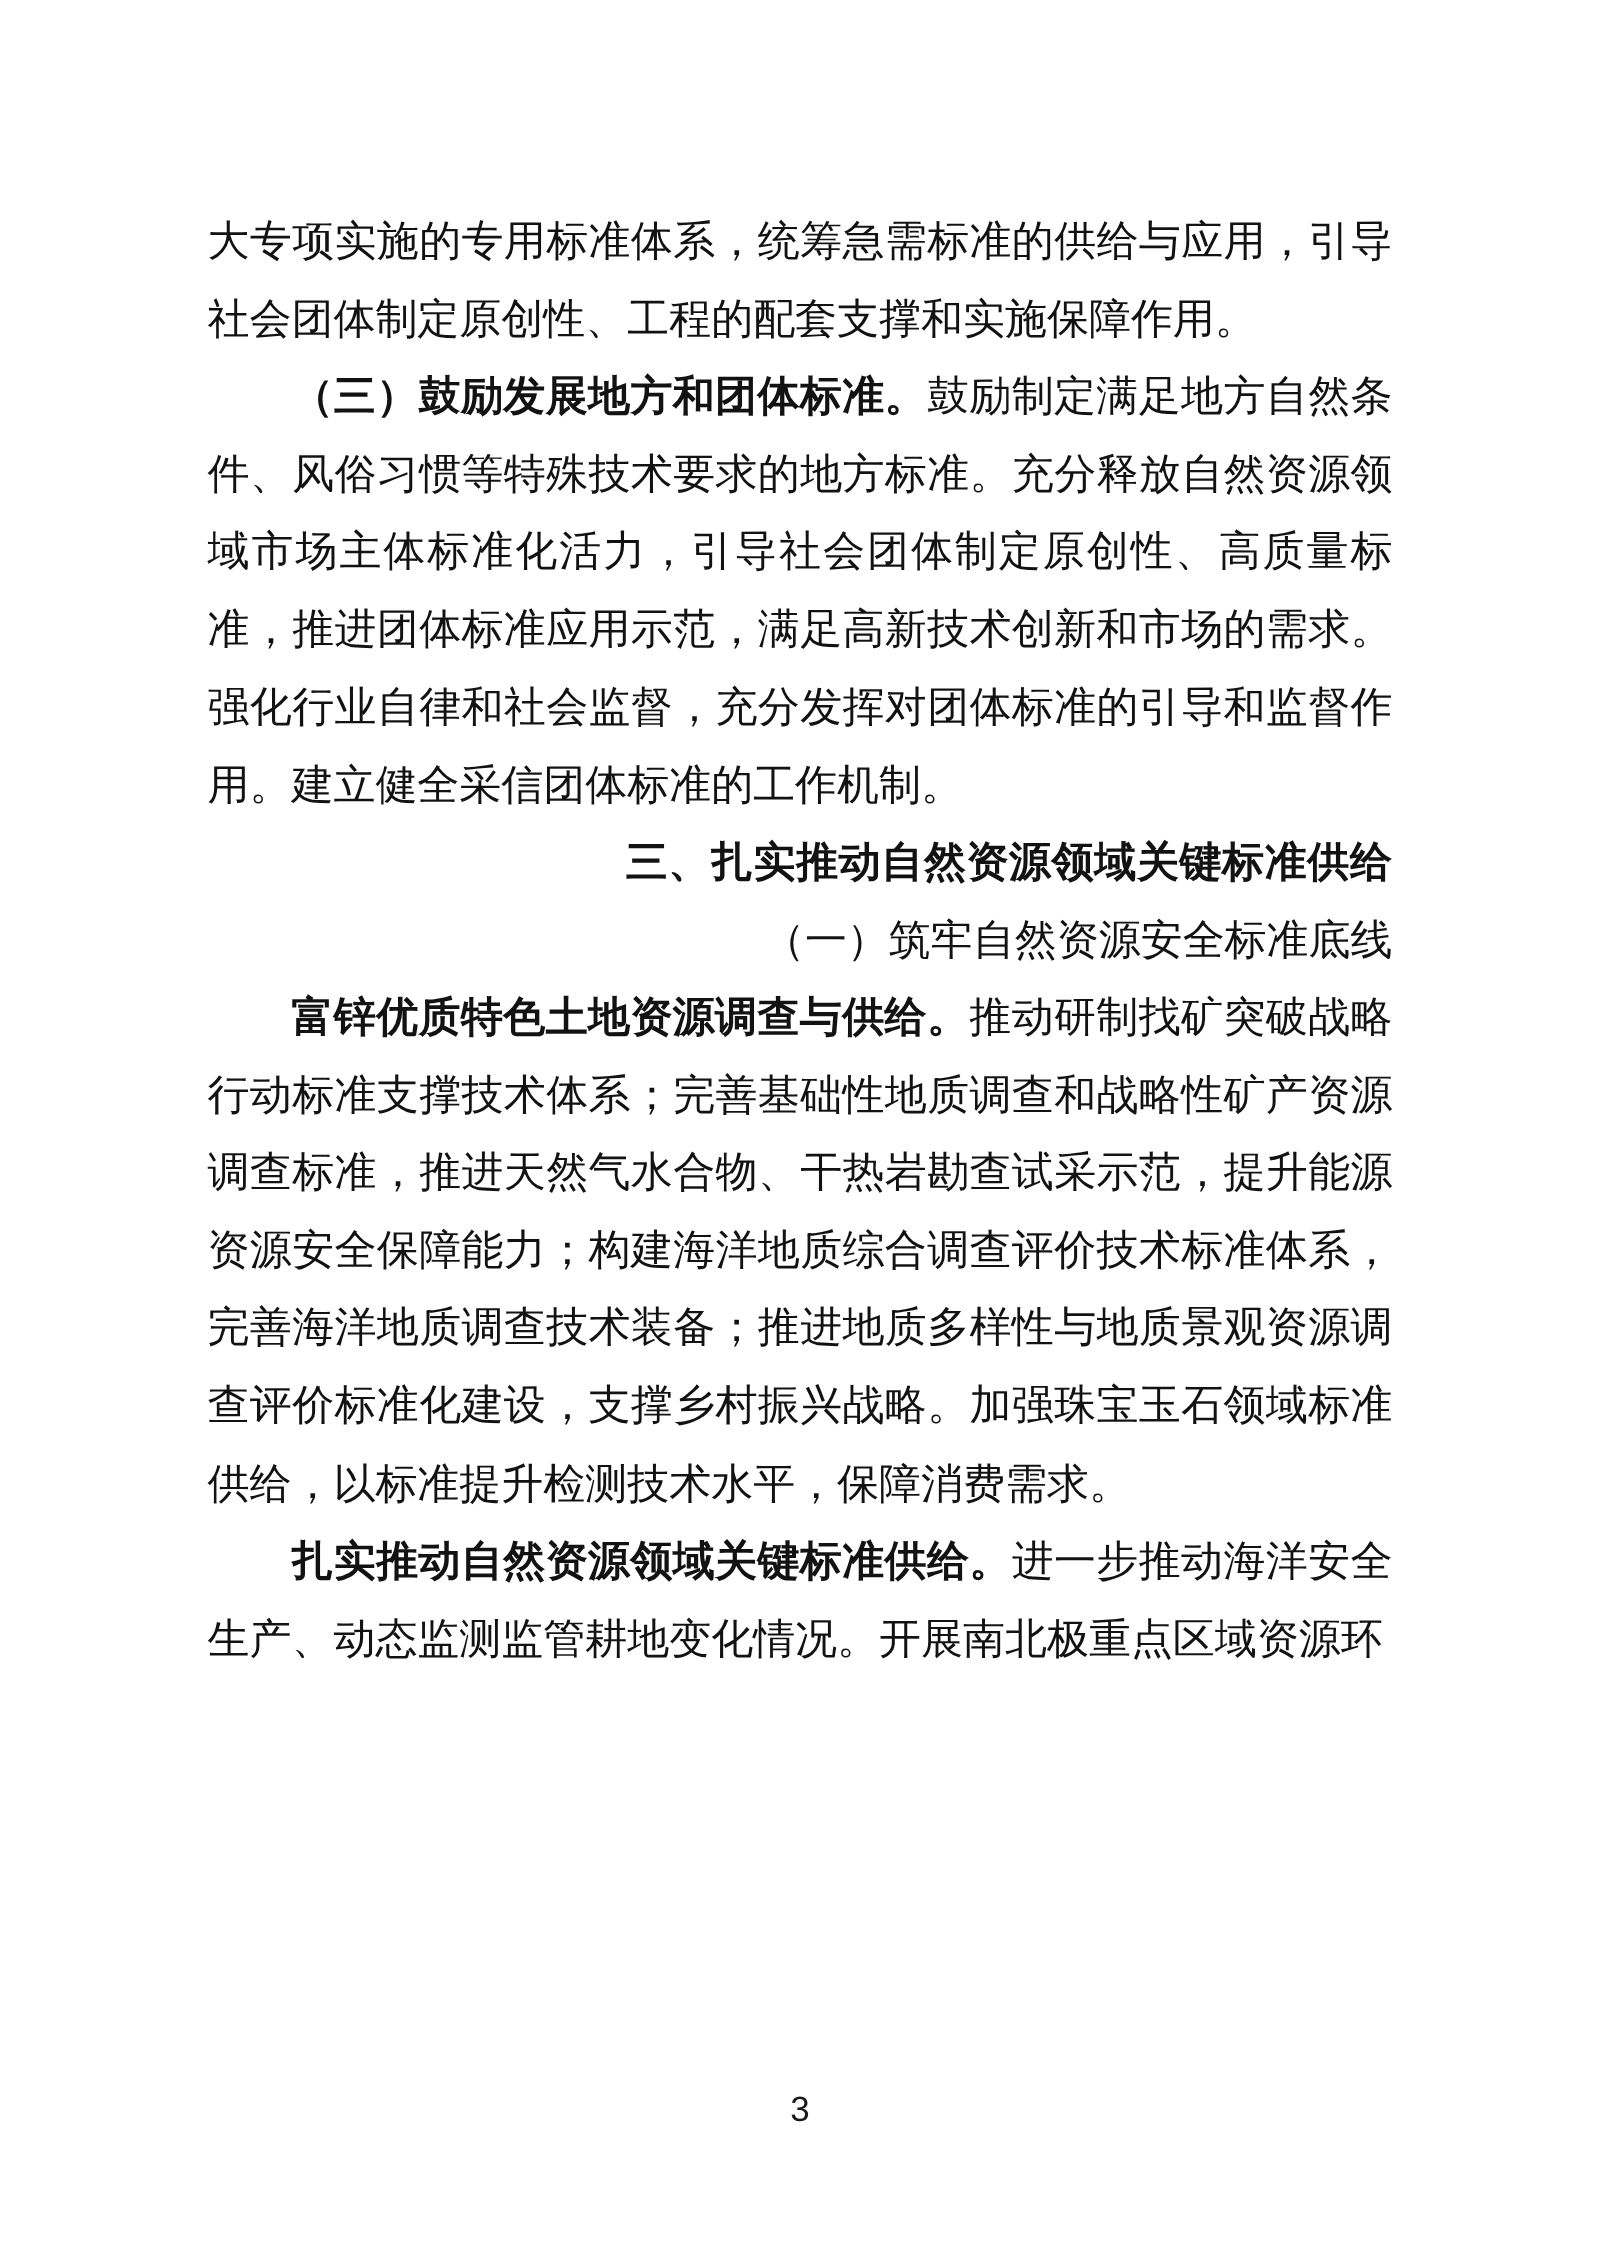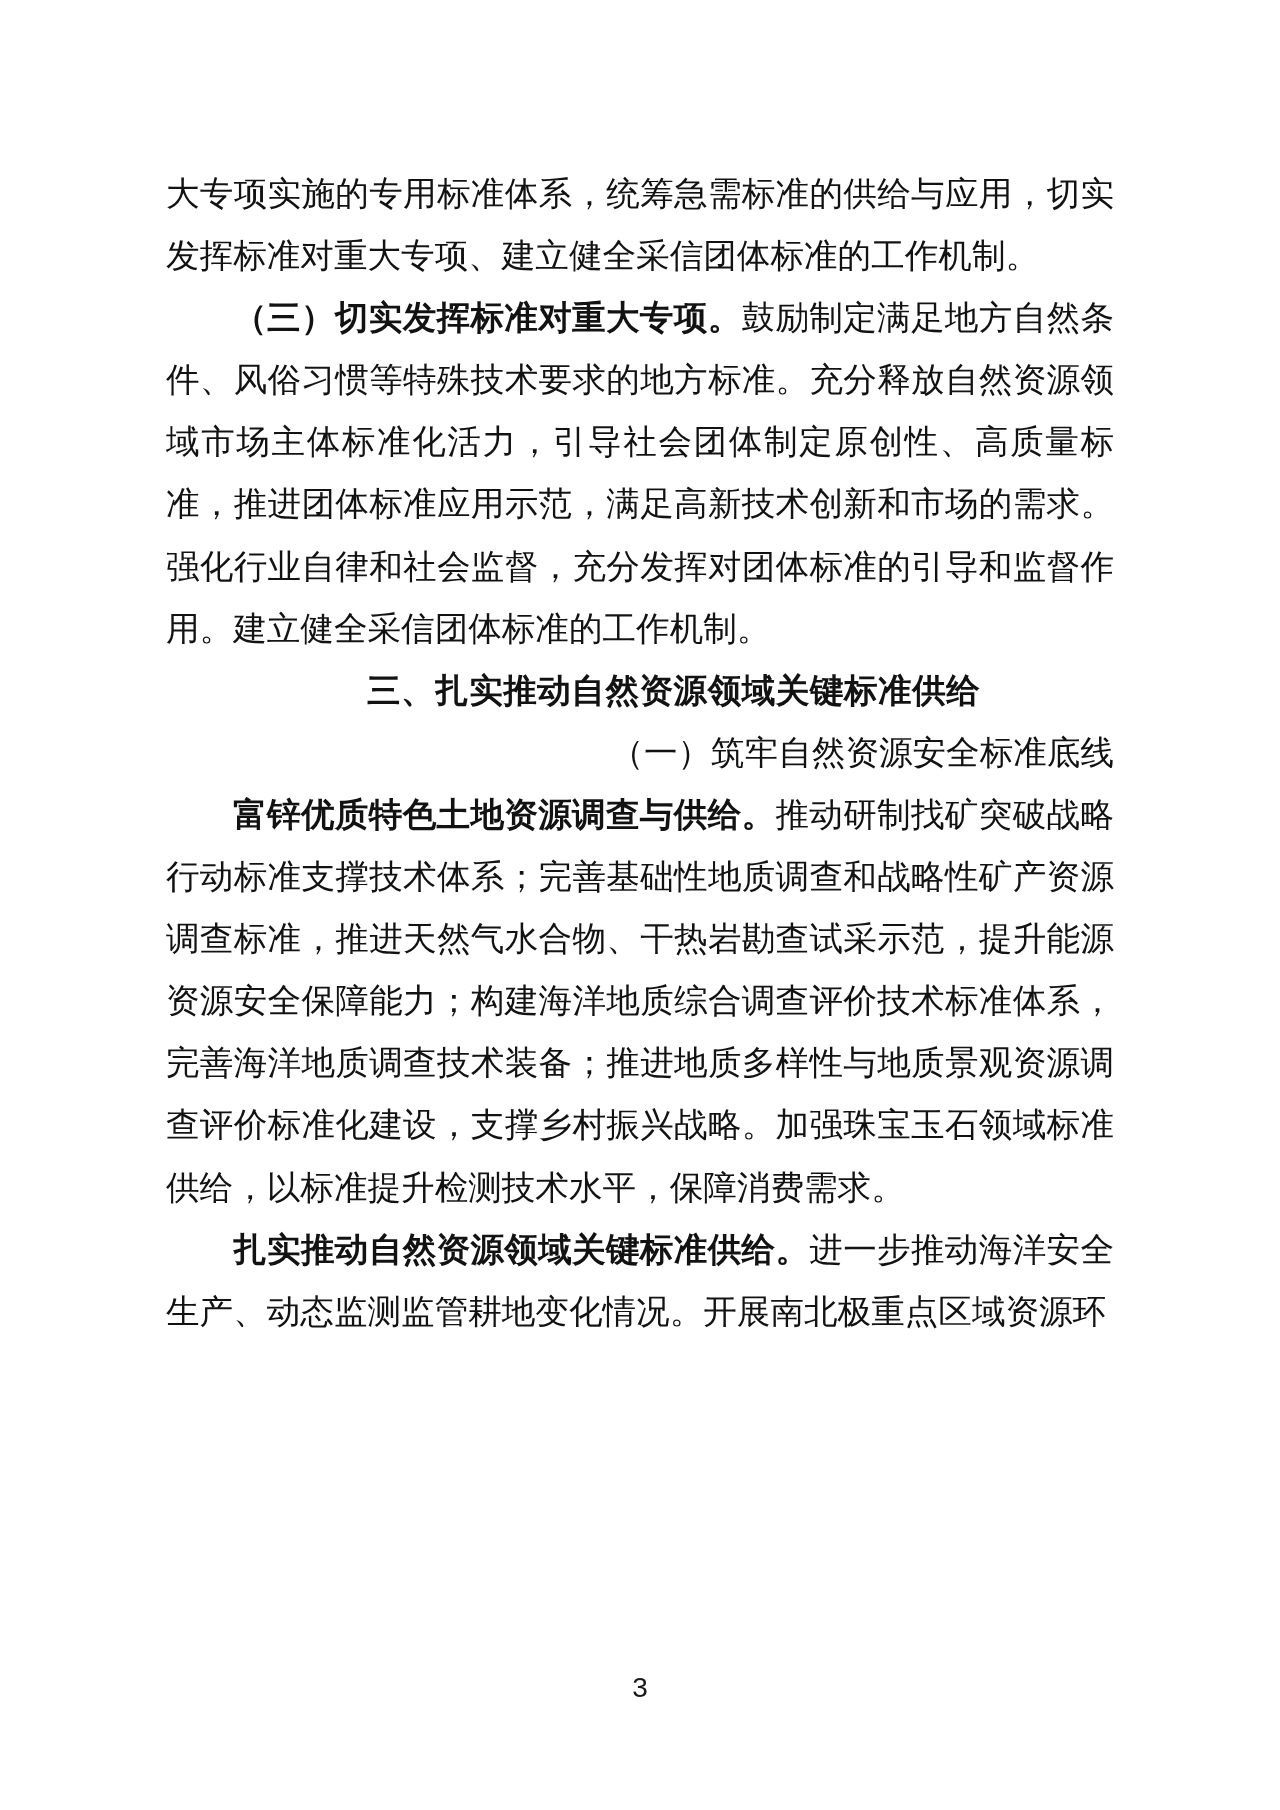--- a/index.html
+++ b/index.html
@@ -41,21 +41,21 @@
   .para.continuation {
     text-indent: 0;
   }
   .lead {
     font-weight: bold;
   }
   h2.section-heading {
     font-family: "Liberation Sans", "DejaVu Sans", sans-serif;
     font-weight: bold;
     text-indent: 2em;
-    text-align: center;
+    text-align: right;
     letter-spacing: 0.5px;
   }
   h3.subsection-heading {
     text-indent: 2em;
     text-align: right;
   }
   .page-footer {
     position: absolute;
     top: 1671px;
     left: 0;
@@ -69,23 +69,23 @@
     color: #1a1a1a;
   }
 </style>
 </head>
 <body>
 
 <div class="doc-page">
 
   <main class="doc-body">
 
-    <p class="para continuation"><span>大专项实施的专用标准体系，统筹急需标准的供给与应用，切实发挥标准对重大专项、建立健全采信团体标准的工作机制。</span></p>
+    <p class="para continuation"><span>大专项实施的专用标准体系，统筹急需标准的供给与应用，引导社会团体制定原创性、工程的配套支撑和实施保障作用。</span></p>
 
-    <p class="para"><b class="lead">（三）切实发挥标准对重大专项。</b><span>鼓励制定满足地方自然条件、风俗习惯等特殊技术要求的地方标准。充分释放自然资源领域市场主体标准化活力，引导社会团体制定原创性、高质量标准，推进团体标准应用示范，满足高新技术创新和市场的需求。强化行业自律和社会监督，充分发挥对团体标准的引导和监督作用。建立健全采信团体标准的工作机制。</span></p>
+    <p class="para"><b class="lead">（三）鼓励发展地方和团体标准。</b><span>鼓励制定满足地方自然条件、风俗习惯等特殊技术要求的地方标准。充分释放自然资源领域市场主体标准化活力，引导社会团体制定原创性、高质量标准，推进团体标准应用示范，满足高新技术创新和市场的需求。强化行业自律和社会监督，充分发挥对团体标准的引导和监督作用。建立健全采信团体标准的工作机制。</span></p>
 
     <h2 class="section-heading">三、扎实推动自然资源领域关键标准供给</h2>
 
     <h3 class="subsection-heading">（一）筑牢自然资源安全标准底线</h3>
 
 
     <p class="para"><b class="lead">富锌优质特色土地资源调查与供给。</b><span>推动研制找矿突破战略行动标准支撑技术体系；完善基础性地质调查和战略性矿产资源调查标准，推进天然气水合物、干热岩勘查试采示范，提升能源资源安全保障能力；构建海洋地质综合调查评价技术标准体系，完善海洋地质调查技术装备；推进地质多样性与地质景观资源调查评价标准化建设，支撑乡村振兴战略。加强珠宝玉石领域标准供给，以标准提升检测技术水平，保障消费需求。</span></p>
 
     <p class="para"><b class="lead">扎实推动自然资源领域关键标准供给。</b><span>进一步推动海洋安全生产、动态监测监管耕地变化情况。开展南北极重点区域资源环</span></p>
 

